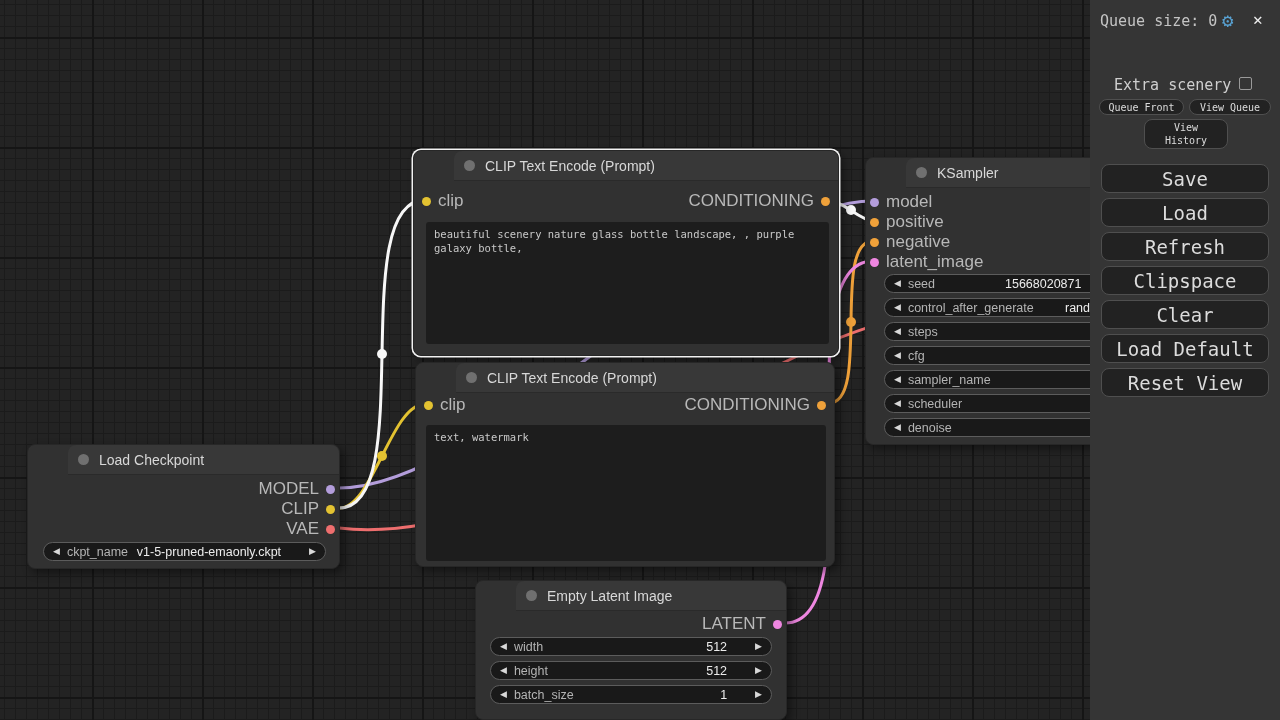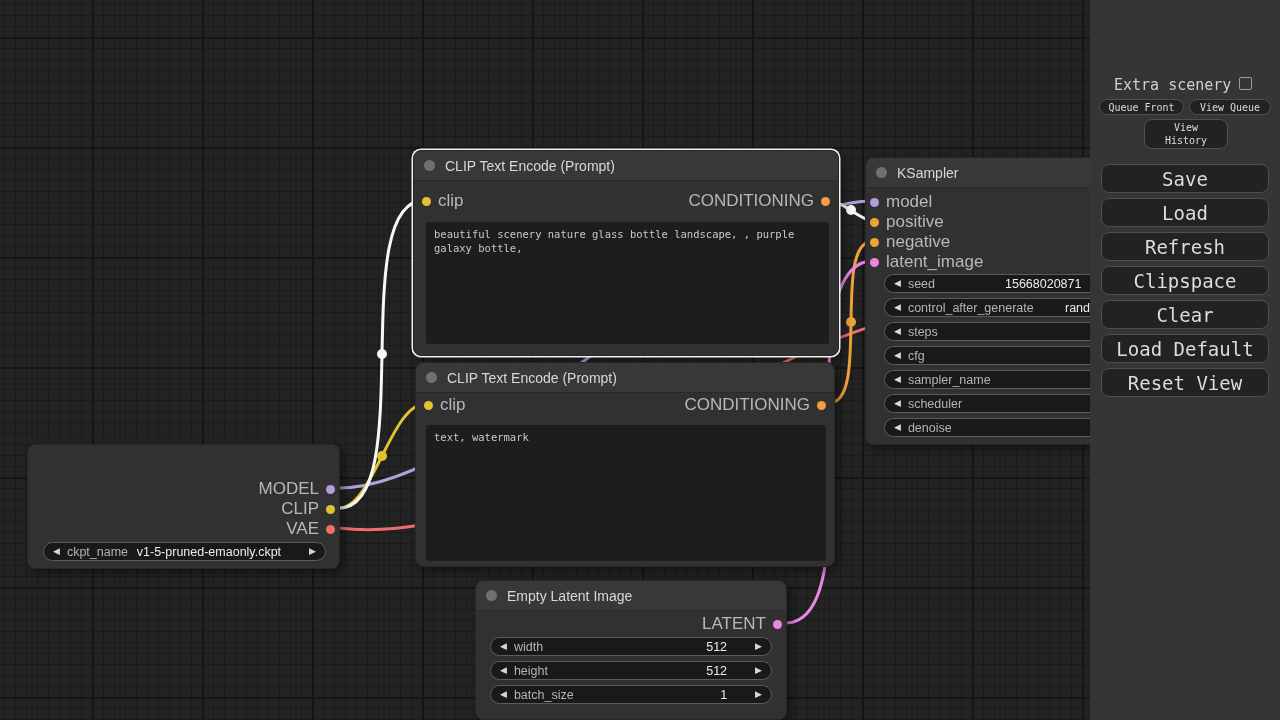--- a/index.html
+++ b/index.html
@@ -27,21 +27,21 @@
   .w-vae    { stroke:#ee6e6e; }
   .w-hi     { stroke:#f7f7f7; }
 
   
   .node { position:absolute; z-index:2; background:#313131;
     border:1px solid #272727; border-radius:8px;
     box-shadow:4px 4px 10px rgba(0,0,0,.45); }
   .node.selected { box-shadow:0 0 0 1.5px #f2f2f2, 4px 4px 10px rgba(0,0,0,.45); }
   .node-header { height:30px; display:flex; align-items:center; gap:10px;
     padding:11px 10px; background:#383838; border-radius:8px 8px 0 0;
-    border-bottom:1px solid #2a2a2a; }
+    border-bottom:1px solid #2a2a2a;margin-left:40px; }
   .node-title { font-size:14px; color:#d8d8d8; white-space:nowrap; }
   .title-dot { width:11px; height:11px; border-radius:50%; background:#707070; flex:none; }
   .port { position:absolute; height:16px; display:flex; align-items:center; gap:7px;
     font-size:17px; color:#b8b8b8; white-space:nowrap; }
   .port.out { flex-direction:row-reverse; }
   .pdot { width:9px; height:9px; border-radius:50%; flex:none; }
   .c-model  { background:#b39ddb; }
   .c-clip   { background:#e3c231; }
   .c-vae    { background:#ee6e6e; }
   .c-cond   { background:#efa13a; }
@@ -126,20 +126,24 @@
       <span>clip</span>
     </div>
     <div class="port out" style="right:8px; top:34px;">
       <span class="pdot c-cond"></span>
       <span>CONDITIONING</span>
     </div>
     <div class="prompt-box" style="left:10px; top:62px; width:400px; height:136px;">text, watermark</div>
   </div>
 
   <div class="node" style="left:27px; top:444px; width:313px; height:125px;">
+    <div class="node-header">
+      <span class="title-dot"></span>
+      <span class="node-title">Load Checkpoint</span>
+    </div>
     <div class="port out" style="right:4px; top:36px;">
       <span class="pdot c-model"></span>
       <span>MODEL</span>
     </div>
     <div class="port out" style="right:4px; top:56px;">
       <span class="pdot c-clip"></span>
       <span>CLIP</span>
     </div>
     <div class="port out" style="right:4px; top:76px;">
       <span class="pdot c-vae"></span>
@@ -241,20 +245,25 @@
       <span class="warrow">◀</span>
       <span class="wlabel">batch_size</span>
       <span class="wvalue pad">1</span>
       <span class="warrow">▶</span>
     </div>
   </div>
 
 </div>
 
 <div class="sidebar">
+  <div class="queue-row">
+    <span class="queue-size">Queue size: 0</span>
+    <span class="gear">⚙</span>
+    <span class="closex">✕</span>
+  </div>
 
 
   <div class="extra-row">
     <span class="extra-label">Extra scenery</span>
     <span class="checkbox"></span>
   </div>
 
   <div class="sbtn btn-queue-front">Queue Front</div>
   <div class="sbtn btn-view-queue">View Queue</div>
   <div class="sbtn btn-view-history">View History</div>

